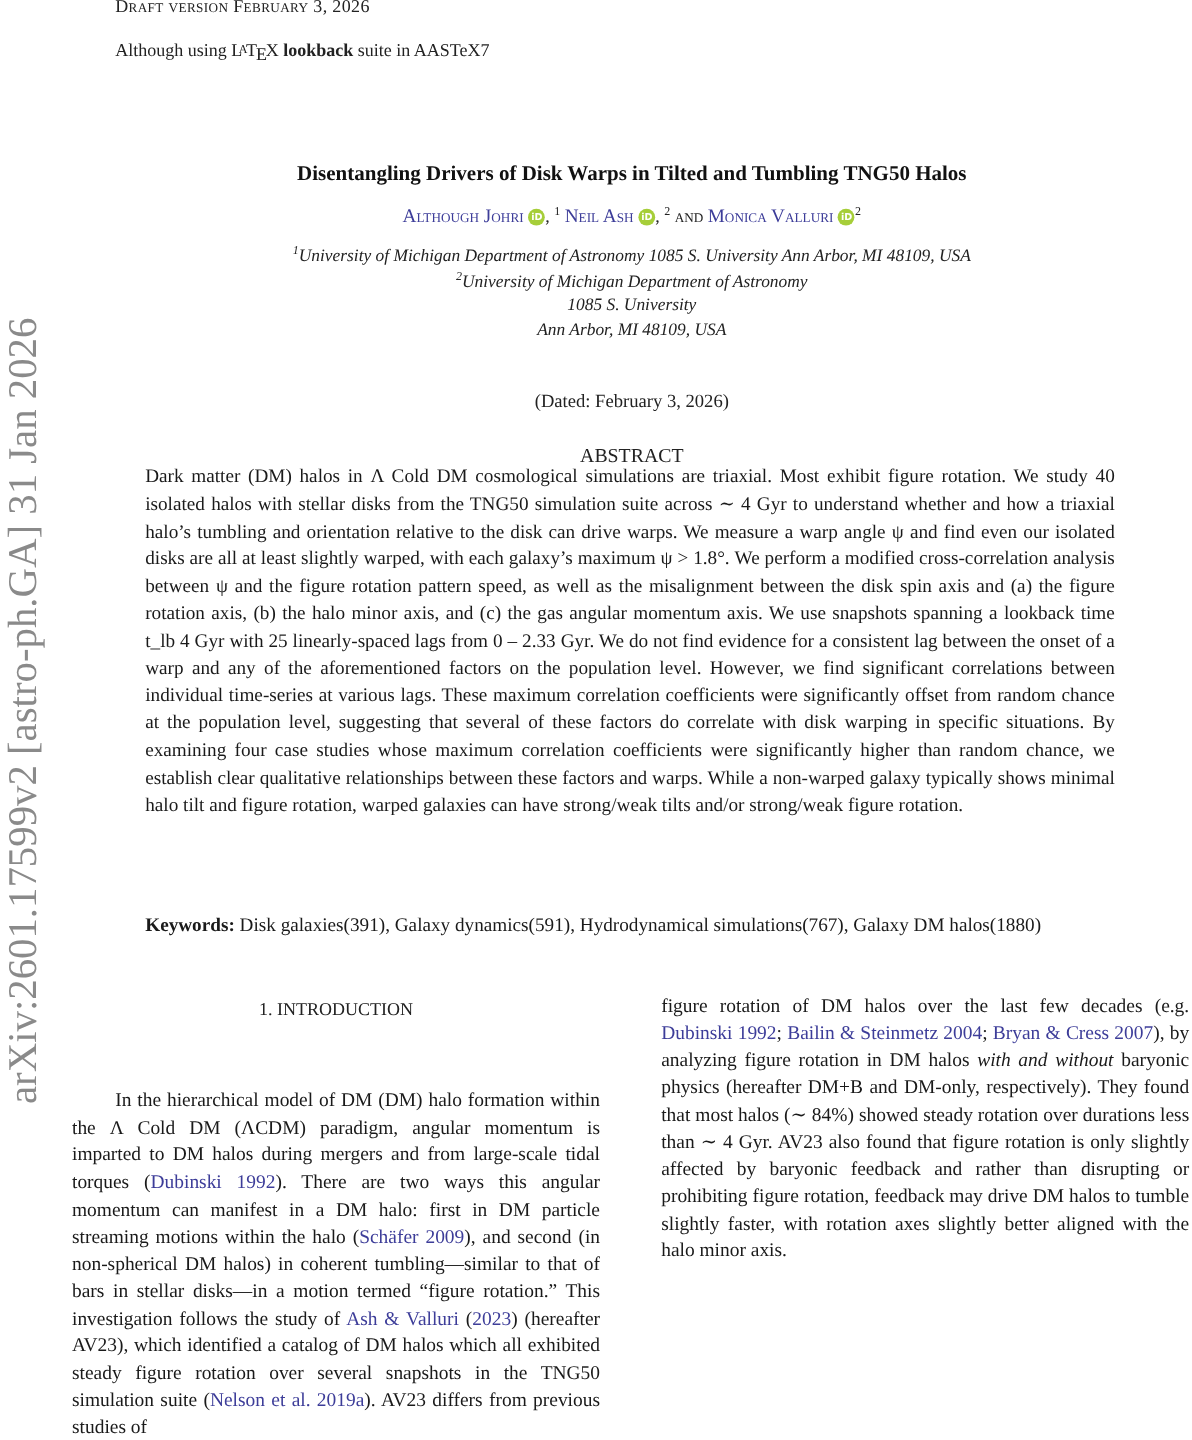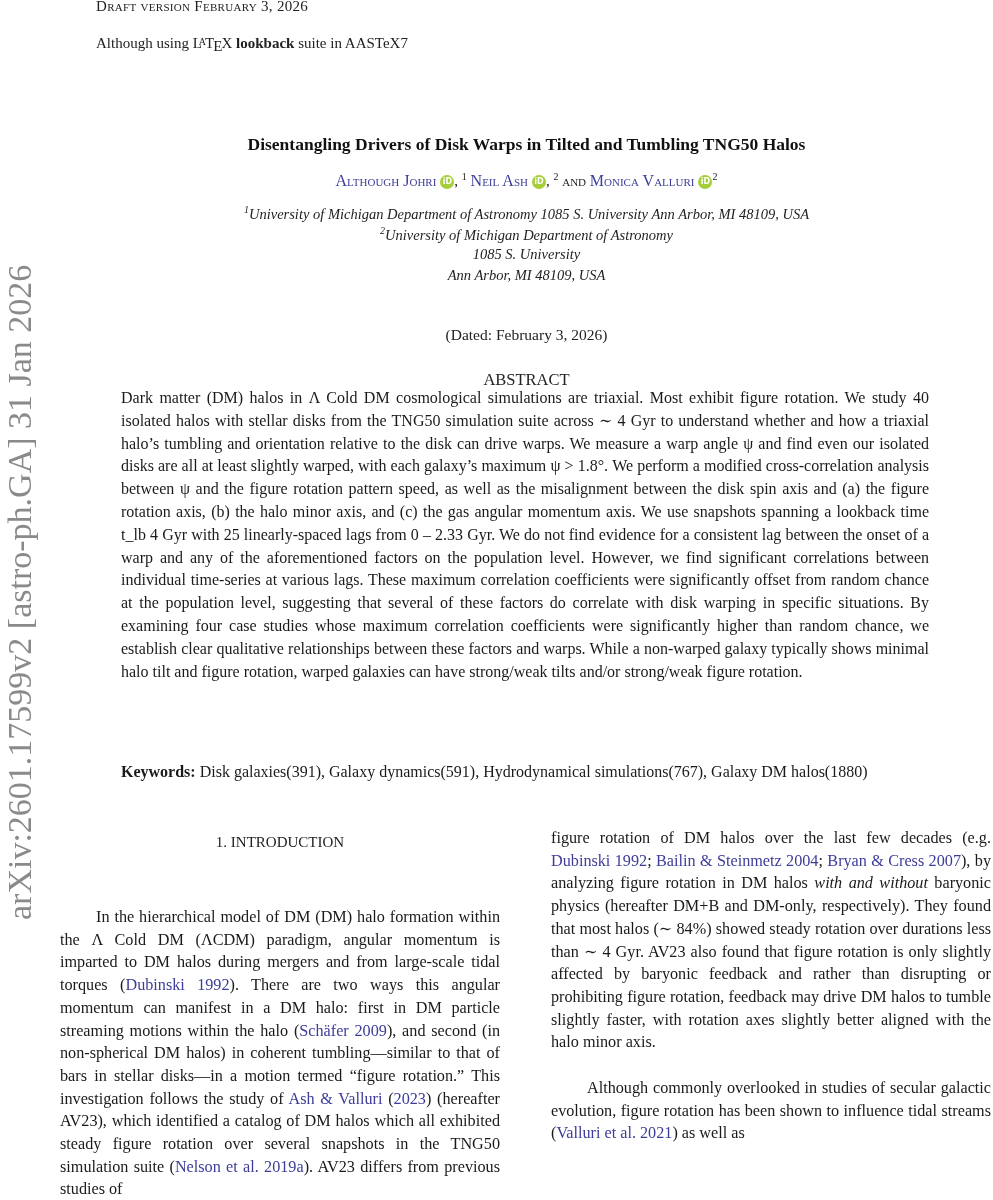--- a/index.html
+++ b/index.html
@@ -111,14 +111,13 @@
 <div class="abs keywords"><b>Keywords:</b><span> Disk galaxies(391), Galaxy dynamics(591), Hydrodynamical simulations(767), Galaxy DM halos(1880)</span></div>
 
 <div class="abs section-head serif">1.  INTRODUCTION</div>
 
 <div class="abs col col-left">
   <p class="para"><span>In the hierarchical model of DM (DM) halo formation within the Λ Cold DM (ΛCDM) paradigm, angular momentum is imparted to DM halos during mergers and from large-scale tidal torques (</span><span class="link">Dubinski 1992</span><span>). There are two ways this angular momentum can manifest in a DM halo: first in DM particle streaming motions within the halo (</span><span class="link">Schäfer 2009</span><span>), and second (in non-spherical DM halos) in coherent tumbling—similar to that of bars in stellar disks—in a motion termed “figure rotation.” This investigation follows the study of </span><span class="link">Ash &amp; Valluri</span><span> (</span><span class="link">2023</span><span>) (hereafter AV23), which identified a catalog of DM halos which all exhibited steady figure rotation over several snapshots in the TNG50 simulation suite (</span><span class="link">Nelson et al. 2019a</span><span>). AV23 differs from previous studies of</span></p>
 </div>
 
 <div class="abs col col-right">
   <p class="para noindent"><span>figure rotation of DM halos over the last few decades (e.g. </span><span class="link">Dubinski 1992</span><span>; </span><span class="link">Bailin &amp; Steinmetz 2004</span><span>; </span><span class="link">Bryan &amp; Cress 2007</span><span>), by analyzing figure rotation in DM halos </span><span class="ital">with and without</span><span> baryonic physics (hereafter DM+B and DM-only, respectively). They found that most halos (∼ 84%) showed steady rotation over durations less than ∼ 4 Gyr. AV23 also found that figure rotation is only slightly affected by baryonic feedback and rather than disrupting or prohibiting figure rotation, feedback may drive DM halos to tumble slightly faster, with rotation axes slightly better aligned with the halo minor axis.</span></p>
-  <p class="para gap"><span>Although commonly overlooked in studies of secular galactic evolution, figure rotation has been shown to influence tidal streams (</span><span class="link">Valluri et al. 2021</span><span>) as well as</span></p>
 </div>
 
 </body></html>

